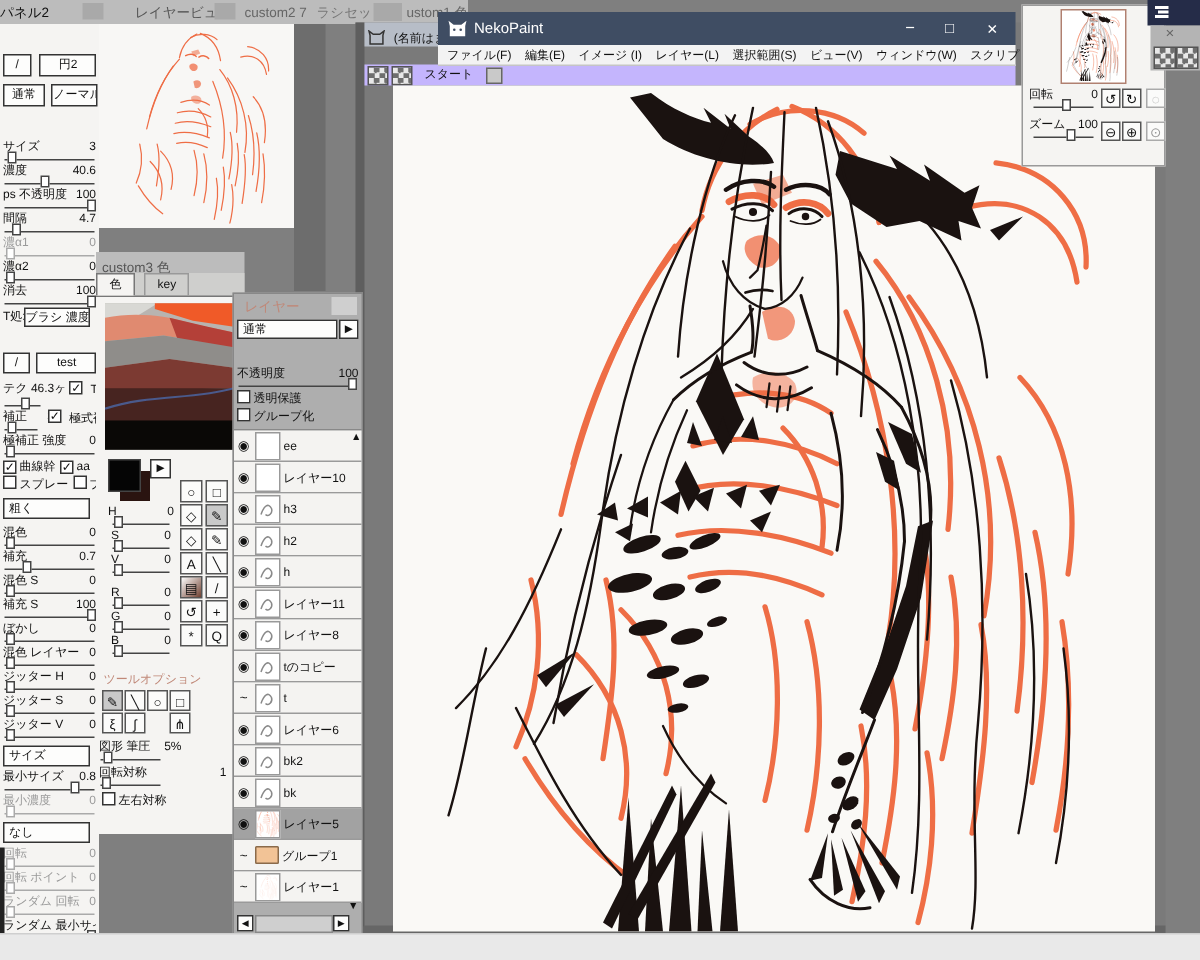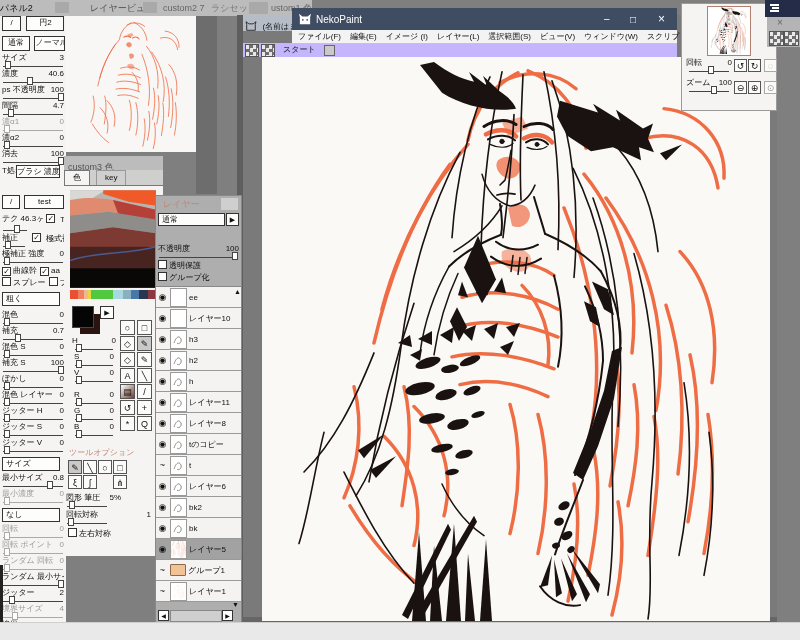--- a/index.html
+++ b/index.html
@@ -241,21 +241,21 @@
     <span class="menuitem">選択範囲(S)</span>
     <span class="menuitem">ビュー(V)</span>
     <span class="menuitem">ウィンドウ(W)</span>
     <span class="menuitem">スクリプト</span>
     <span class="menuitem">ブラシ(Z)</span>
     <span class="menuitem">ヘルプ (H)</span>
     <span class="menuitem">α(Y)</span>
   </div>
 
   <div class="abs win" style="left:0;top:16px;width:66px;height:606px;border:none">
-    <div style="padding:0 0">
+    <div style="padding:20px 0">
       <span class="btn" style="width:19px;height:15px;margin-left:2px">/</span>
       <span class="btn" style="width:38px;height:15px;margin-left:1px">円2</span>
       <span class="btn" style="width:28px;height:15px;margin:2px 0 0 2px">通常</span>
       <span class="btn" style="width:31px;height:15px;margin-top:2px">ノーマル</span>
     </div>
     <div class="srow">
         <span>サイズ</span>
         <span>3</span>
       </div>
     <div class="trk">
@@ -490,21 +490,21 @@
   </div>
   <div class="abs" style="left:0;top:565px;width:3px;height:57px;background:#222"></div>
 
   <div class="abs" style="left:66px;top:16px;width:130px;height:136px;background:#f8f7f5">
     <svg width="118" height="130" viewBox="20 0 470 560" preserveAspectRatio="xMidYMin meet" style="margin:3px auto 0 auto">
         <use href="#artO"></use>
       </svg>
   </div>
   <div class="abs" style="left:196px;top:16px;width:21px;height:178px;background:#6d6d6d"></div>
 
-  <div class="abs" style="left:64px;top:156px;width:99px;height:150px;background:#bcbcbc">
+  <div class="abs" style="left:64px;top:168px;width:99px;height:150px;background:#bcbcbc">
     <div style="height:14px"><span class="t9" style="margin-left:4px;color:#555">custom3 色</span></div>
     <div style="display:flex;height:15px;border-bottom:1px solid #777;background:#cfcfcd">
       <span class="t8" style="background:#f5f4f2;border:1px solid #777;border-bottom:none;padding:2px 8px 0 8px">色</span>
       <span class="t8" style="border:1px solid #999;border-bottom:none;padding:2px 8px 0 8px;margin-left:6px">key</span>
     </div>
     <div style="background:#f5f4f2;height:120px;padding:4px 0 0 6px">
       <svg width="86" height="98" viewBox="0 0 88 100">
         <rect width="88" height="100" fill="#b8b4b0"></rect>
         <path d="M0,0 H36 L20,10 L0,14 Z" fill="#d8d8d4"></path>
         <path d="M34,0 H88 V16 L60,12 L34,4 Z" fill="#f05a28"></path>

